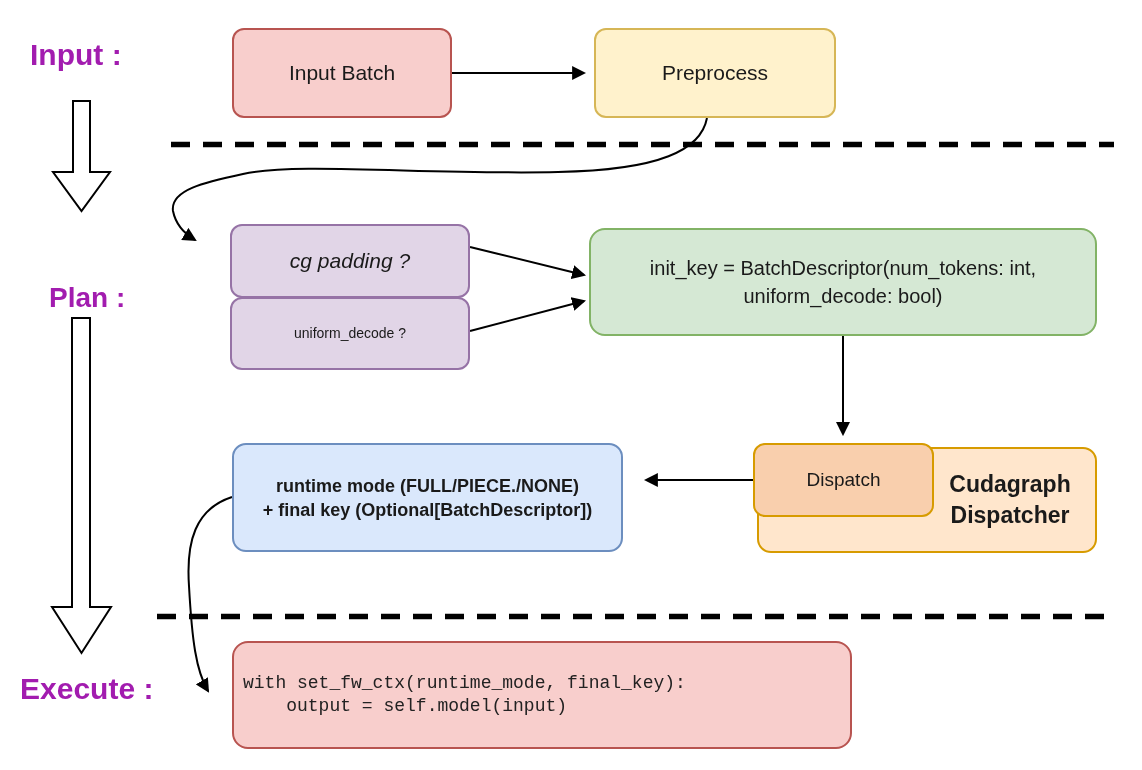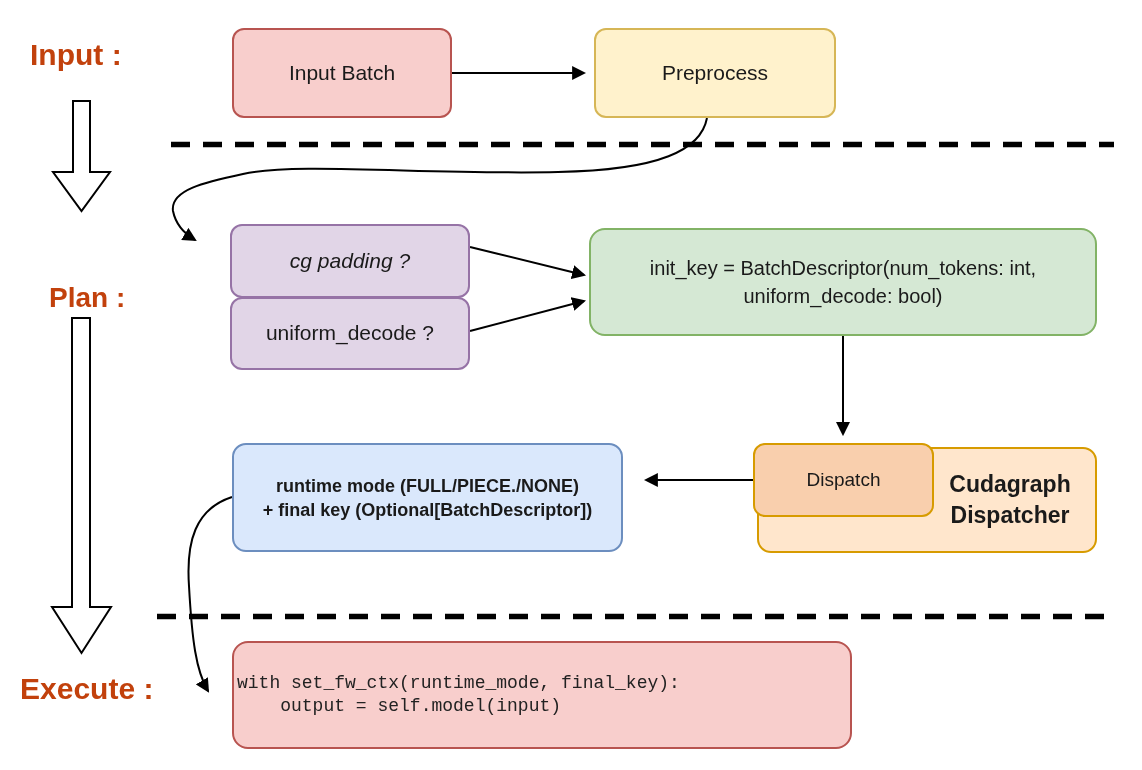--- a/index.html
+++ b/index.html
@@ -4,21 +4,21 @@
 <style>
   html,body { margin:0; padding:0; background:#ffffff; }
   .canvas {
     position:relative; width:1142px; height:770px; background:#ffffff;
     font-family:"Liberation Sans", sans-serif; overflow:hidden;
     color:var(--text, #1a1a1a);
   }
   .layer { position:absolute; left:0; top:0; width:1142px; height:770px; }
 
   .stage-label {
-    position:absolute; font-weight:700; color:#c2410c; white-space:nowrap;
+    position:absolute; font-weight:700; color:#a21caf; white-space:nowrap;
   }
   .stage-input   { left:30px;  top:38px;  font-size:30px; }
   .stage-plan    { left:49px;  top:238px; font-size:28px;margin-top:44px; }
   .stage-execute { left:20px;  top:672px; font-size:30px; }
 
   .node {
     position:absolute; box-sizing:border-box;
     display:flex; flex-direction:column; align-items:center; justify-content:center;
     text-align:center; border:2.5px solid; border-radius:12px;
     line-height:1.25;
@@ -29,29 +29,29 @@
   .yellow { background:var(--yellow-fill,#FFF2CC); border-color:var(--yellow-stroke,#D6B656); }
   .purple { background:var(--purple-fill,#E1D5E7); border-color:var(--purple-stroke,#9673A6); }
   .green  { background:var(--green-fill,#D5E8D4);  border-color:var(--green-stroke,#82B366); border-radius:16px; }
   .orange { background:var(--orange-fill,#FFE6CC); border-color:var(--orange-stroke,#D79B00); border-radius:14px; }
   .salmon { background:var(--salmon-fill,#F9CFAD); border-color:var(--orange-stroke,#D79B00); }
   .blue   { background:var(--blue-fill,#DAE8FC);   border-color:var(--blue-stroke,#6C8EBF); border-radius:14px;font-weight:bold; }
 
   .n-input-batch    { left:232px; top:28px;  width:220px; height:90px;  font-size:21px; }
   .n-preprocess     { left:594px; top:28px;  width:242px; height:90px;  font-size:21px; }
   .n-cg-padding     { left:230px; top:224px; width:240px; height:74px;  font-size:21px;font-style:italic; }
-  .n-uniform-decode { left:230px; top:297px; width:240px; height:73px;  font-size:21px; }
+  .n-uniform-decode { left:230px; top:297px; width:240px; height:73px;  font-size:14px; }
   .n-init-key       { left:589px; top:228px; width:508px; height:108px; font-size:20px; line-height:28px; }
   .n-cudagraph      { left:757px; top:447px; width:340px; height:106px; align-items:flex-end;font-weight:bold; }
   .cudagraph-text   { width:158px; margin-right:6px; text-align:center; font-size:23px; line-height:31px; }
   .n-dispatch       { left:753px; top:443px; width:181px; height:74px;  font-size:19px; }
   .n-runtime-mode   { left:232px; top:443px; width:391px; height:109px; font-size:18px; line-height:24px; }
   .n-execute-code   {
     left:232px; top:641px; width:620px; height:108px; border-radius:16px;
-    align-items:flex-start; justify-content:center; text-align:left; padding-left:3px;
+    align-items:flex-start; justify-content:center; text-align:left; padding-left:9px;
   }
   .code-line {
     font-family:"Liberation Mono","DejaVu Sans Mono",monospace;
     font-size:18px; line-height:23px; white-space:pre; color:#222222;
   }
 </style>
 </head>
 <body>
 
 <div class="canvas">

